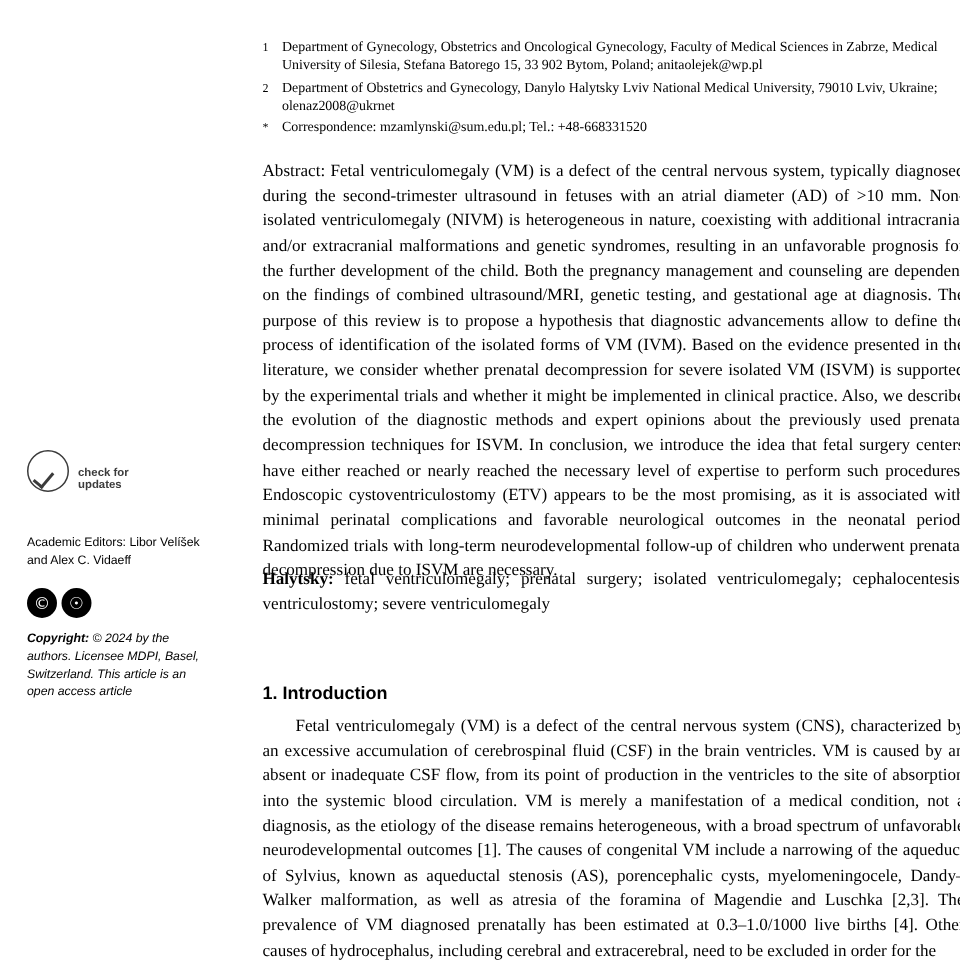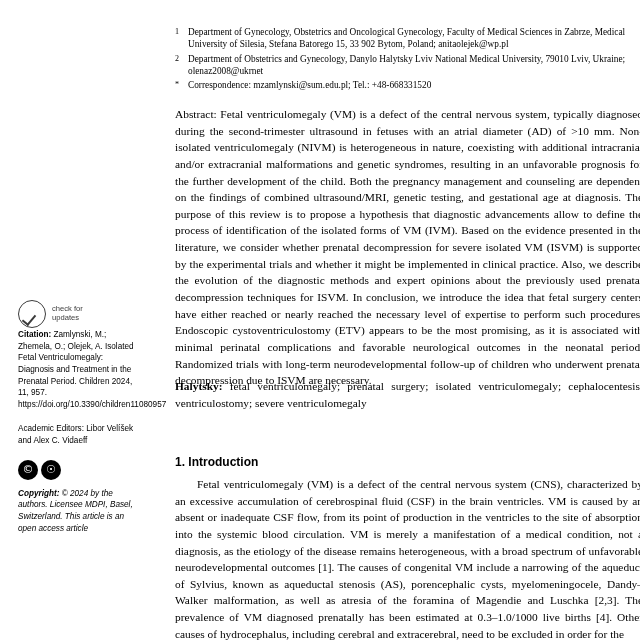--- a/index.html
+++ b/index.html
@@ -27,24 +27,25 @@
     left: 18px;
     top: 300px;
     width: 118px;
     font-family: "Liberation Sans", sans-serif;
     font-size: 8.2px;
     line-height: 1.42;
     color: #000;
   }
   .check-updates {
     display: flex;
-    align-items: center;
+    align-items: flex-end;
     gap: 6px;
-    margin-bottom: 1px;
+    margin-bottom: 28px;
     margin-top: 0;
+    font-weight: bold;
   }
   .check-updates .cu-icon {
     width: 26px;
     height: 26px;
     border-radius: 50%;
     border: 1.6px solid #3b3b3b;
     position: relative;
     flex: 0 0 auto;
   }
   .check-updates .cu-icon::before {
@@ -167,23 +168,20 @@
 
 <div class="page">
 
   <div class="left-col">
 
     <div class="check-updates">
       <span class="cu-icon"></span>
       <span class="cu-text">check for<br>updates</span>
     </div>
 
-    <div class="citation">
-      <b>Citation:</b><span> Zamlynski, M.; Zhemela, O.; Olejek, A. Isolated Fetal Ventriculomegaly: Diagnosis and Treatment in the Prenatal Period. Children 2024, 11, 957. https://doi.org/10.3390/children11080957</span>
-    </div>
 
     <div class="editors">
       <span>Academic Editors:</span><span> Libor Velíšek and Alex C. Vidaeff</span>
     </div>
 
 
     <div class="cc-block">
       <div class="cc-badges">
         <span class="cc-badge">©</span>
         <span class="cc-badge">☉</span>

